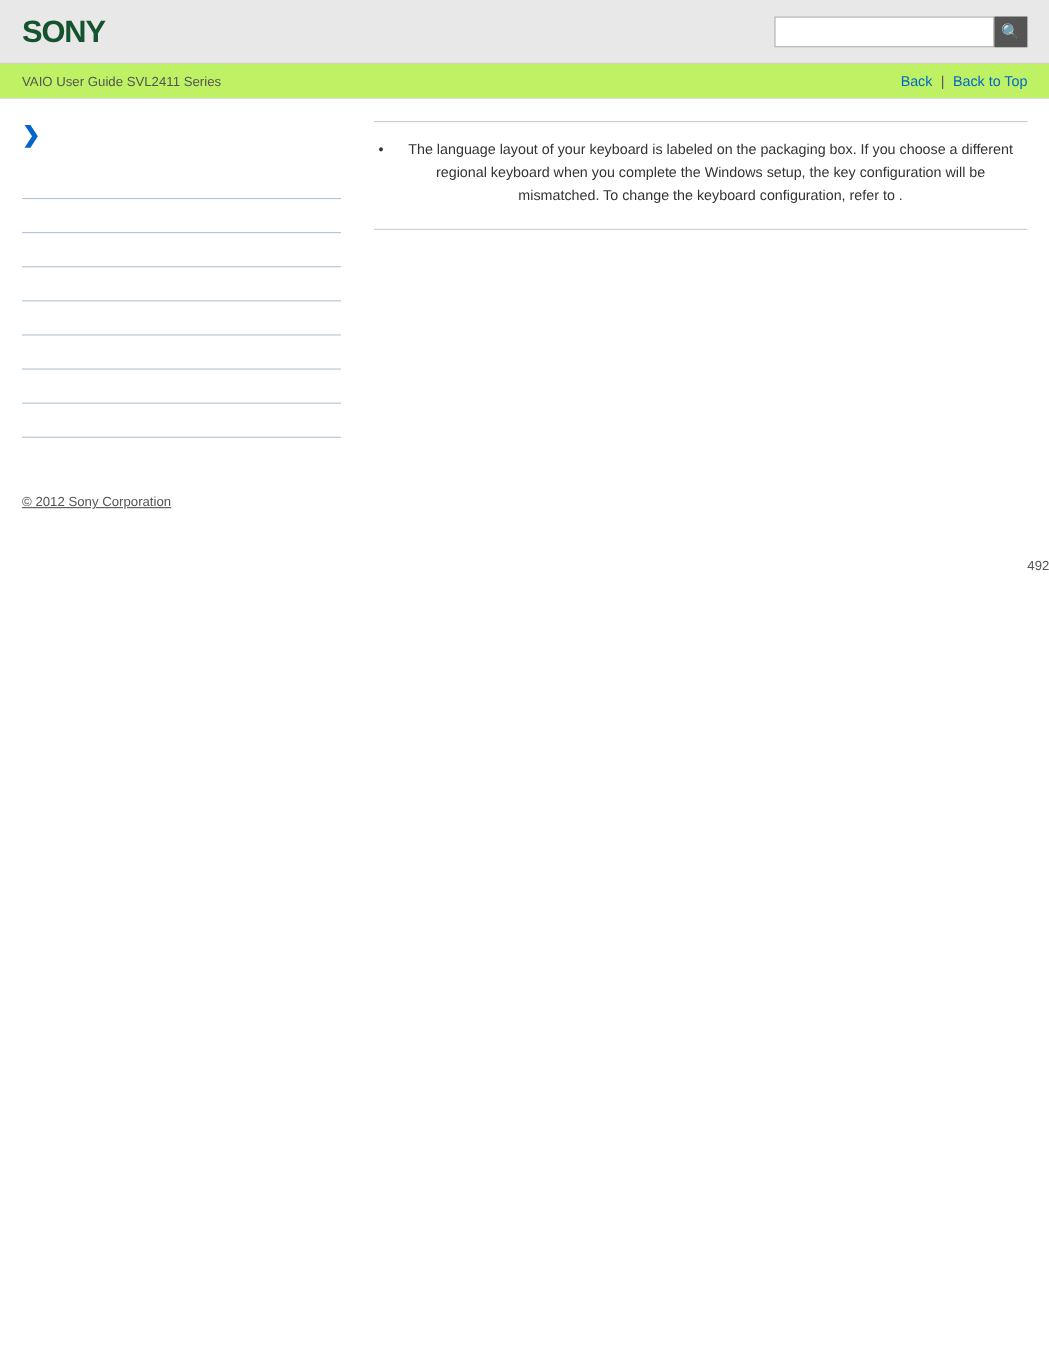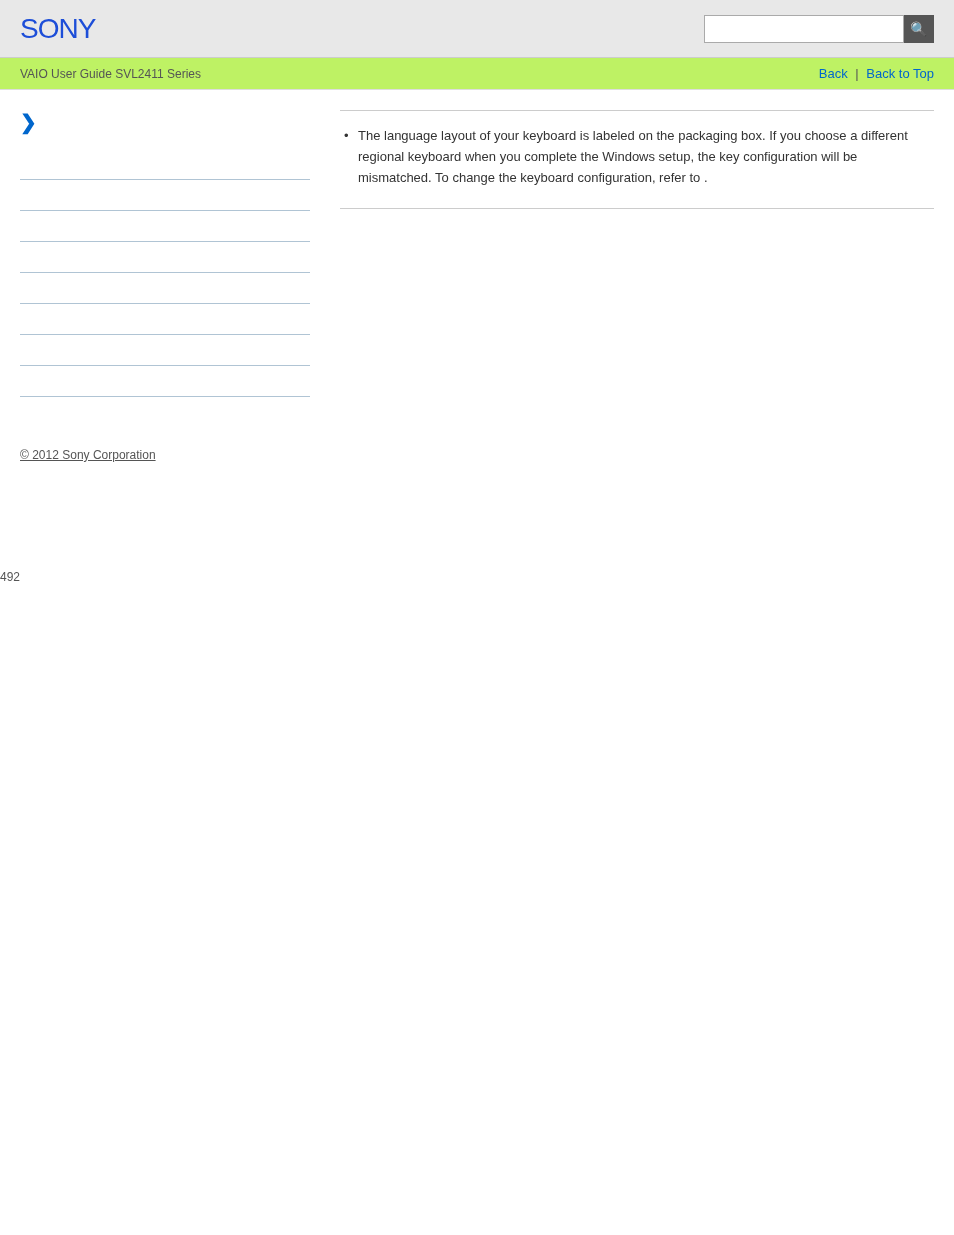--- a/index.html
+++ b/index.html
@@ -23,22 +23,22 @@
       padding: 10px 20px;
       display: flex;
       align-items: center;
       justify-content: space-between;
       border-bottom: 1px solid #ccc;
       height: 58px;
     }
 
     .sony-logo {
       font-size: 28px;
-      font-weight: 400;
-      color: #1d4ed8;
+      font-weight: 700;
+      color: #14532d;
       letter-spacing: -1px;
       font-family: Arial Black, sans-serif;
     }
 
     .search-container {
       display: flex;
       align-items: center;
     }
 
     .search-input {
@@ -161,20 +161,21 @@
 
     .content-body ul {
       list-style: none;
       padding-left: 0;
     }
 
     .content-body ul li {
       padding-left: 18px;
       position: relative;
       margin-bottom: 4px;
+      text-align: center;
     }
 
     .content-body ul li::before {
       content: "•";
       position: absolute;
       left: 4px;
       color: #333;
     }
 
     .content-divider-bottom {
@@ -190,24 +191,24 @@
     }
 
     .copyright {
       font-size: 12px;
       color: #555;
       text-decoration: underline;
     }
 
     
     .page-number {
-      text-align: left;
-      font-size: 12px;
-      color: #555;
-      margin-top: 88px;
+      text-align: right;
+      font-size: 12px;
+      color: #555;
+      margin-top: 24px;
       padding-bottom: 20px;
     }
   </style>
 </head>
 <body>
 
 <div class="header">
   <span class="sony-logo">SONY</span>
   <div class="search-container">
     <input class="search-input" type="text" style="">

